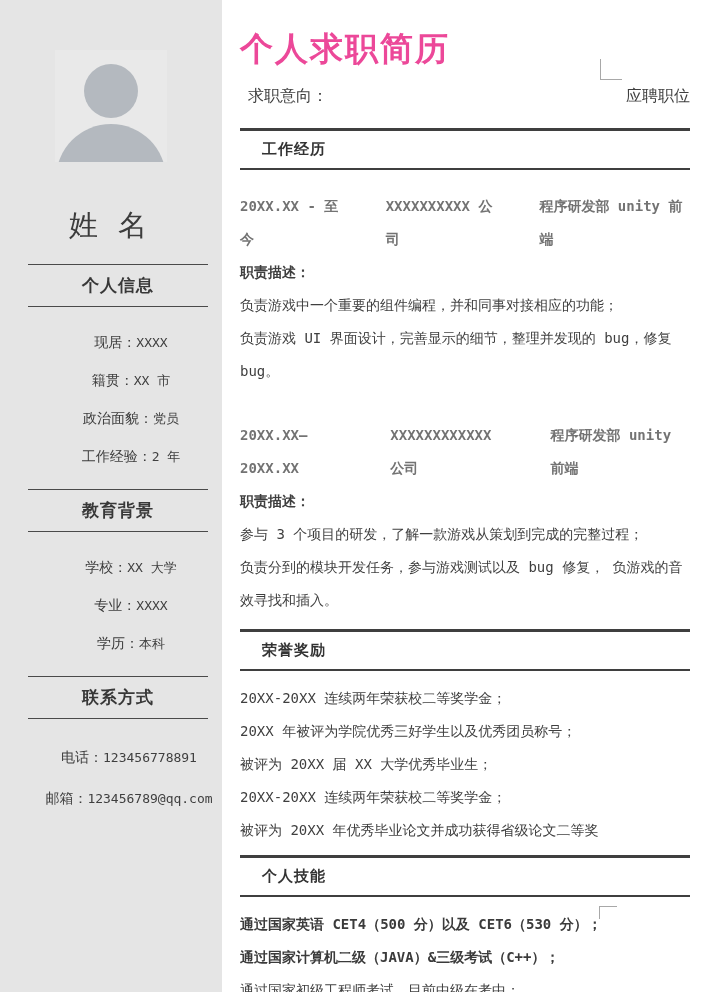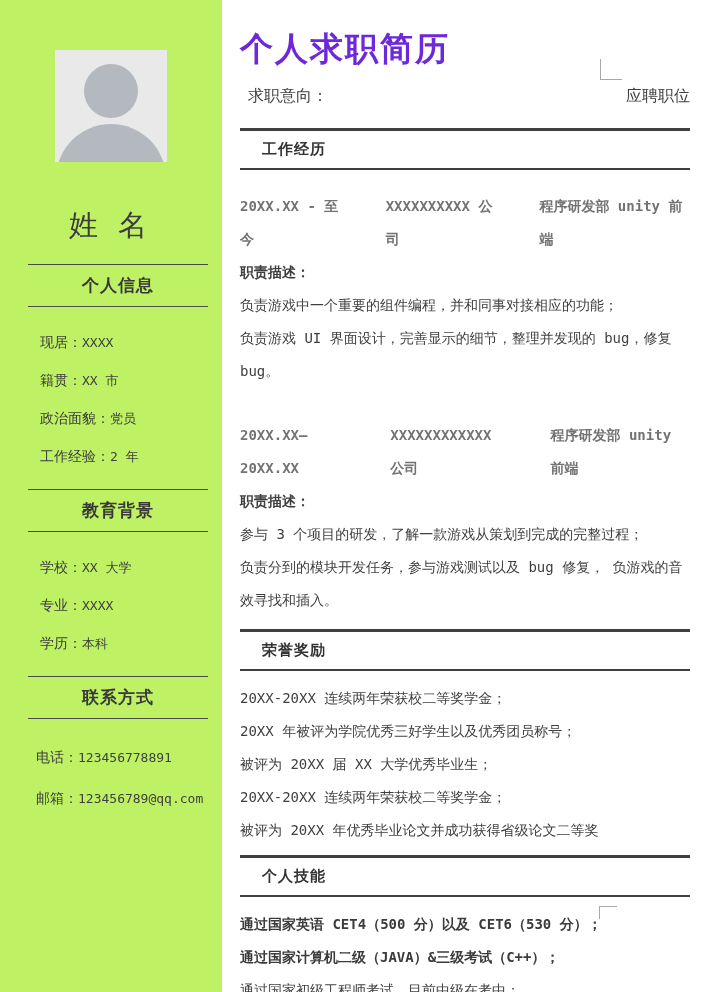--- a/index.html
+++ b/index.html
@@ -10,21 +10,21 @@
     background:#ffffff;
     position:relative;
     width:704px; height:992px;
     overflow:hidden;
   }
   .page { display:flex; width:704px; height:992px; }
 
   
   .sidebar {
     width:222px; flex-shrink:0;
-    background:#bef264;
+    background:#e5e5e5;
     padding-top:50px;
   }
   .photo {
     width:112px; height:112px; margin:0 auto;
     background:#e9e9e9; position:relative; overflow:hidden;
   }
   .photo .head {
     position:absolute; left:50%; top:14px; margin-left:-27px;
     width:54px; height:54px; border-radius:50%; background:#b4b9bf;
   }
@@ -39,33 +39,33 @@
     color:#3c3c3c;
   }
   .side-section { margin-top:18px; }
   .side-title {
     margin:8px 14px 0 28px; padding:9px 0;
     border-top:1px solid #4a4a4a; border-bottom:1px solid #4a4a4a;
     text-align:center; font-size:17px; font-weight:bold;
     letter-spacing:1px; color:#383838;
   }
   .side-fields { padding:6px 0 0 40px; }
-  .side-field { margin-top:21px; font-size:14px; line-height:16px; }
+  .side-field { margin-top:21px; font-size:14px; line-height:16px;text-align:center; }
   .side-field .f-label { font-weight:500; color:#3c3c3c; }
   .side-field .f-value {
     font-family:"DejaVu Sans Mono","DejaVu Sans",monospace;
     font-size:13px; color:#3f3f3f;
   }
   .side-section.contact .side-field { margin-top:24px; }
 
   
   .main { flex:1; padding:0 14px 0 18px; }
   .doc-title {
     margin-top:26px; font-size:33px; font-weight:600;
-    letter-spacing:2px; color:#6d28d9; line-height:46px;
+    letter-spacing:2px; color:#ec4899; line-height:46px;
   }
   .objective { margin-top:13px; padding-left:8px; font-size:16px; line-height:22px; display:flex;justify-content:space-between; }
   .objective .obj-label { margin-right:6px; }
   .band {
     margin-top:21px;
     border-top:3px solid #3f3f3f; border-bottom:2px solid #3f3f3f;
     padding:9px 0 9px 22px;
     font-size:15px; font-weight:bold; letter-spacing:1px; color:#333;
   }
   .doc-text { font-family:"DejaVu Sans Mono","DejaVu Sans",sans-serif; }

